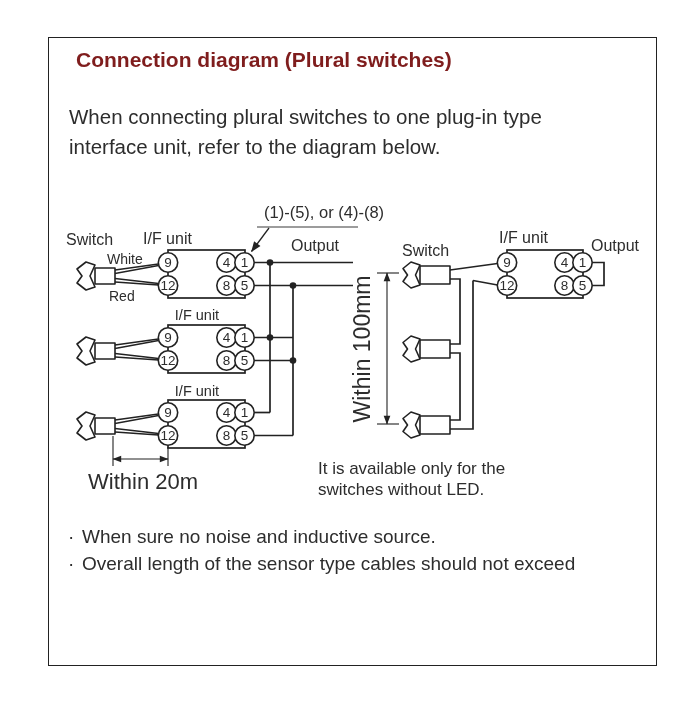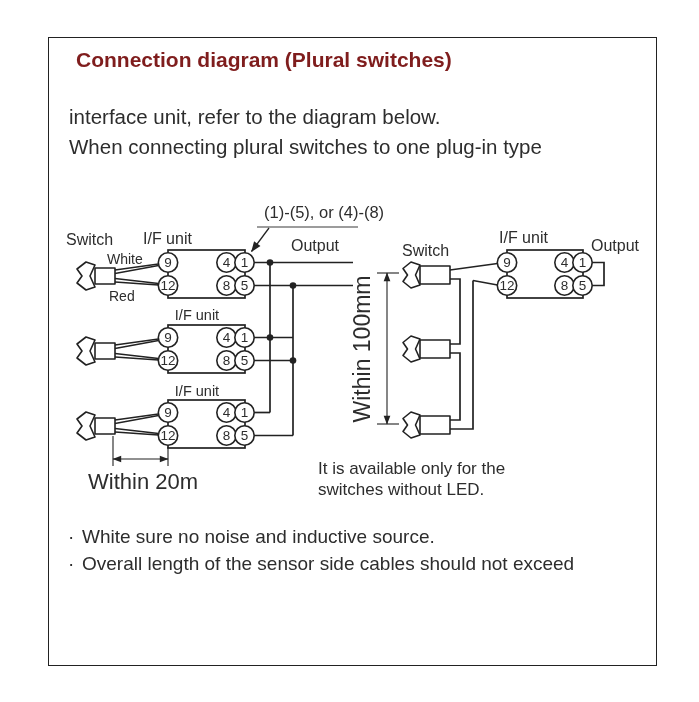--- a/index.html
+++ b/index.html
@@ -46,22 +46,22 @@
 </style>
 </head>
 <body>
 
 <div class="page">
   <div class="frame"></div>
 
   <div class="title">Connection diagram (Plural switches)</div>
 
   <div class="intro">
+    <div>When connecting plural switches to one plug-in type</div>
     <div>interface unit, refer to the diagram below.</div>
-    <div>When connecting plural switches to one plug-in type</div>
   </div>
 
   <svg class="diagram" width="699" height="702" viewBox="0 0 699 702" xmlns="http://www.w3.org/2000/svg">
     <defs>
       <marker id="mA" viewBox="0 0 10 8" refX="9" refY="4" markerWidth="9" markerHeight="7" orient="auto-start-reverse">
         <path d="M0.5,0.5 L9.5,4 L0.5,7.5 Z" fill="#222222"></path>
       </marker>
     </defs>
 
     <text class="ann" x="264" y="218">(1)-(5), or (4)-(8)</text>
@@ -207,20 +207,20 @@
       <text class="big2" transform="translate(370 349) rotate(-90)">Within 100mm</text>
     </g>
 
     <text class="note" x="318" y="474">It is available only for the</text>
     <text class="note" x="318" y="495">switches without LED.</text>
   </svg>
 
   <div class="notes">
     <div class="note-row">
       <span class="bullet">·</span>
-      <span>White sure no noise and inductive source.</span>
+      <span>When sure no noise and inductive source.</span>
     </div>
     <div class="note-row">
       <span class="bullet">·</span>
-      <span>Overall length of the sensor side cables should not exceed</span>
+      <span>Overall length of the sensor type cables should not exceed</span>
     </div>
   </div>
 </div>
 
 </body></html>

